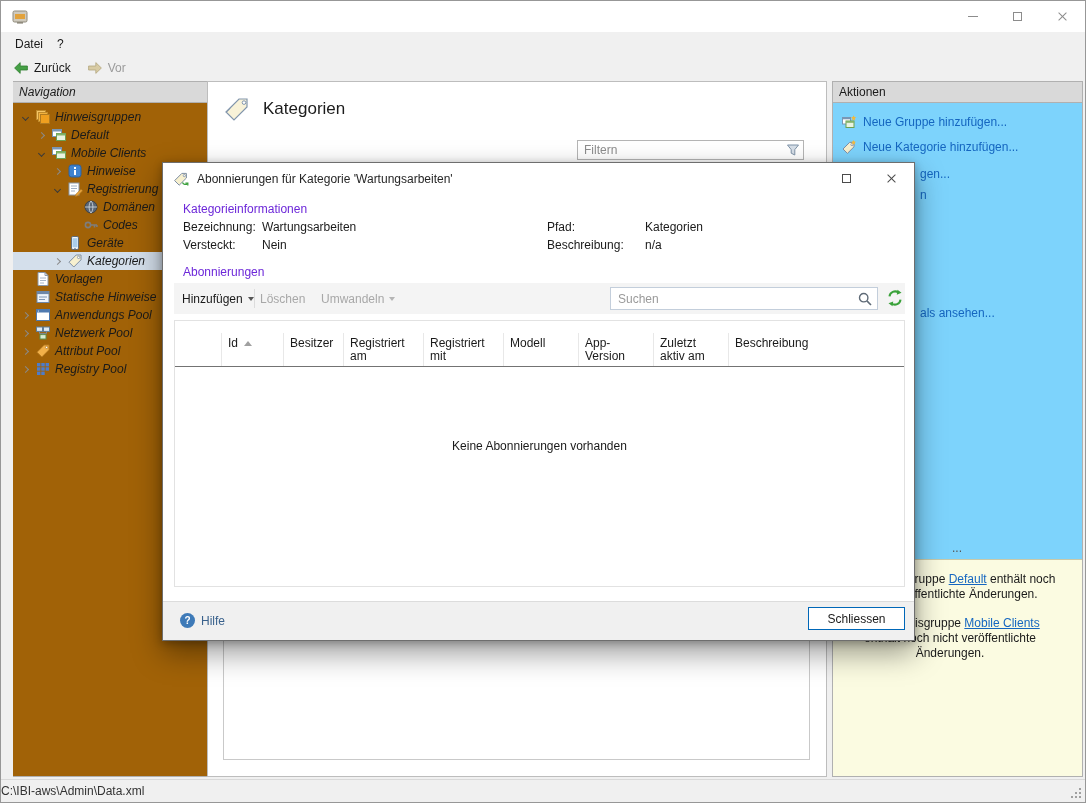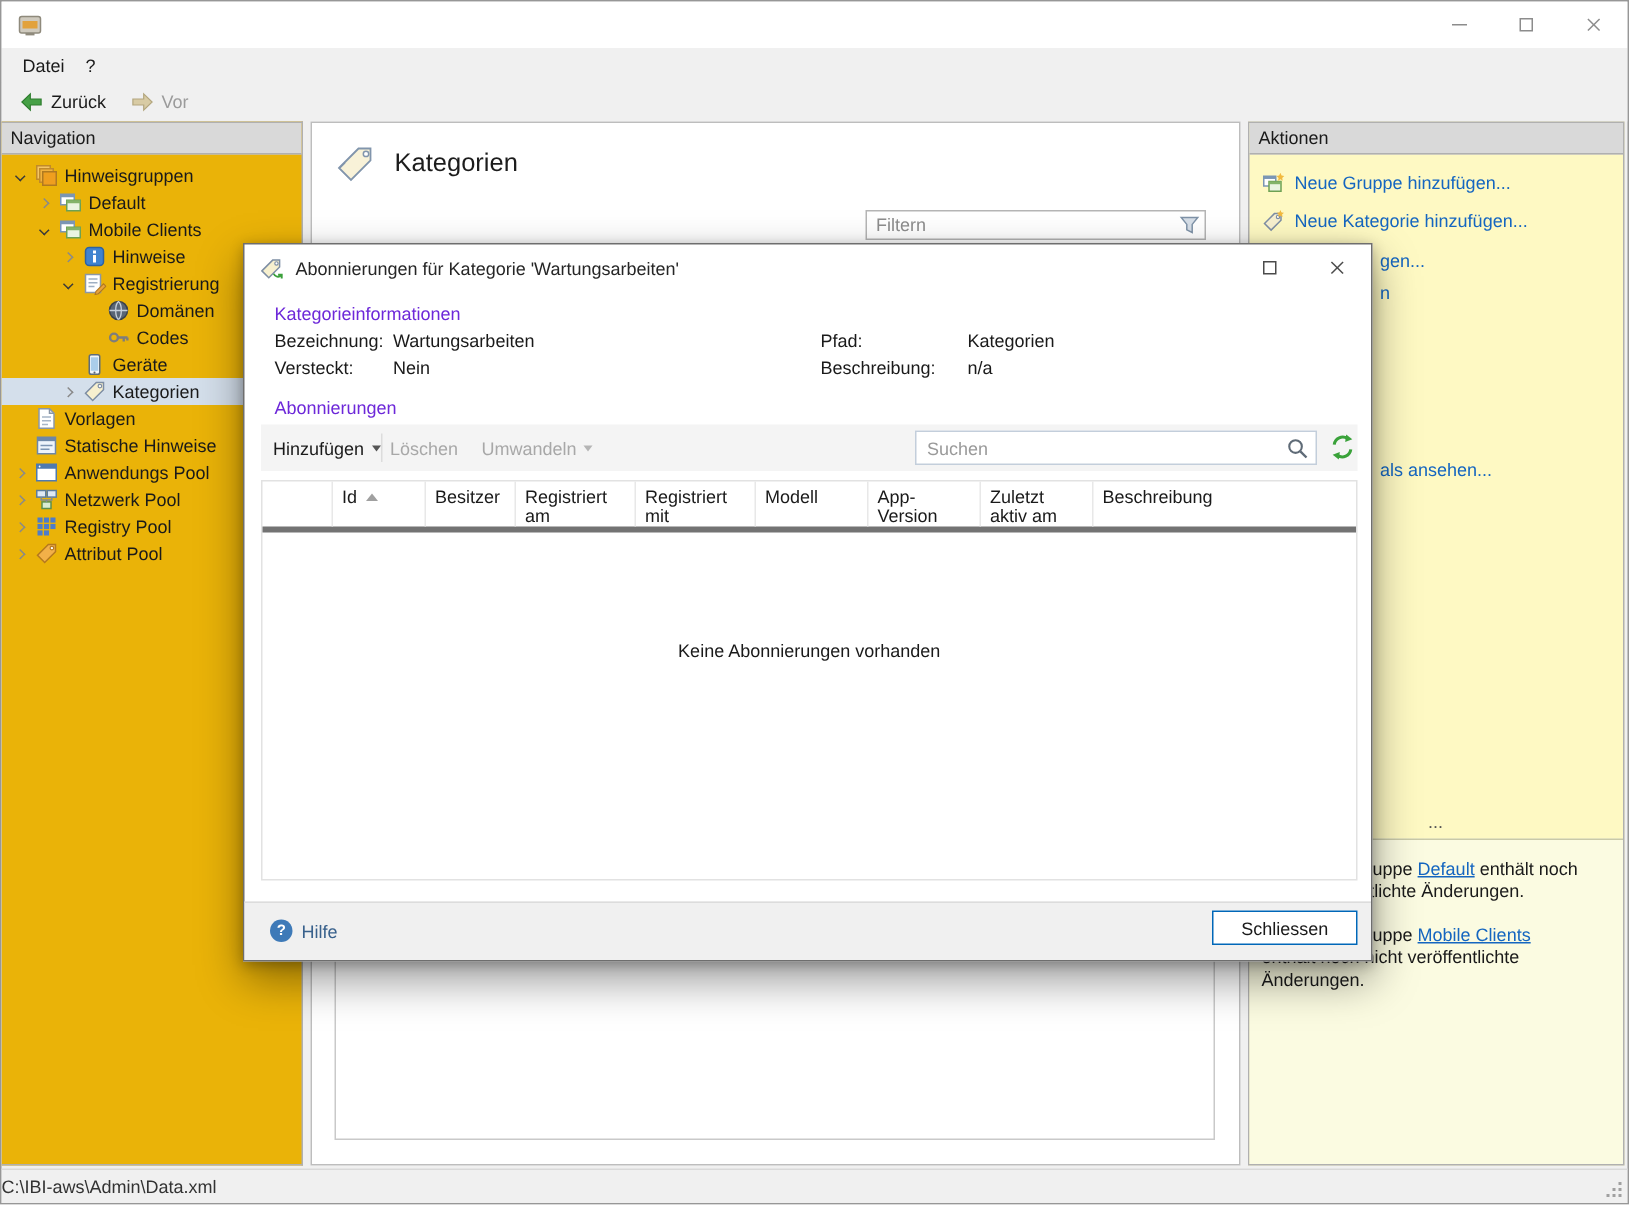--- a/index.html
+++ b/index.html
@@ -24,23 +24,23 @@
 
   
   .menubar{position:absolute;top:31px;left:0;right:0;height:23px;background:#f0f0f0;display:flex;align-items:center;padding-left:7px;}
   .menu-item{padding:3px 7px;}
   .toolbar{position:absolute;top:54px;left:0;right:0;height:26px;background:#f0f0f0;display:flex;align-items:center;padding-left:8px;gap:8px;}
   .tool-btn{display:flex;align-items:center;gap:5px;padding:2px 4px;}
   .tool-btn.disabled .tool-label{color:#9b9b9b;}
 
   
   .panel-header{height:21px;background:#d9d9d9;border-bottom:1px solid #b0b0b0;display:flex;align-items:center;padding:0 6px;color:#1a1a1a;}
-  .nav-panel{position:absolute;top:80px;left:0;width:201px;bottom:25px;background:#eab308;border:1px solid #b0b0b0;border-left:none;}
+  .nav-panel{position:absolute;top:80px;left:12px;width:201px;bottom:25px;background:#a16207;border:1px solid #b0b0b0;border-left:none;font-style:italic;}
   .content-panel{position:absolute;top:80px;left:206px;width:620px;bottom:25px;background:#fff;border:1px solid #bdbdbd;}
-  .actions-panel{position:absolute;top:80px;left:831px;right:2px;bottom:25px;background:#fef9c3;border:1px solid #b0b0b0;}
+  .actions-panel{position:absolute;top:80px;left:831px;right:2px;bottom:25px;background:#7dd3fc;border:1px solid #b0b0b0;text-align:center;}
 
   
   .tree{padding-top:5px;}
   .tree-row{height:18px;display:flex;align-items:center;white-space:nowrap;}
   .tree-row.selected{background:#d4dfeb;}
   .tw{width:16px;flex:0 0 16px;display:flex;align-items:center;justify-content:center;}
   .expander{width:5px;height:5px;border-right:1.5px solid #8a8a8a;border-bottom:1.5px solid #8a8a8a;transform:rotate(-45deg);display:block;}
   .expander.expanded{border-color:#3a3a3a;transform:rotate(45deg);}
   .tree-icon{width:16px;height:16px;flex:0 0 16px;margin:0 4px 0 2px;}
   .tree-label{padding-right:6px;}
@@ -101,21 +101,21 @@
   .caret{width:0;height:0;border-left:3.5px solid transparent;border-right:3.5px solid transparent;border-top:4px solid #555;display:inline-block;}
   .tb-btn.disabled .caret{border-top-color:#b5b5b5;}
   .search-box{position:absolute;left:436px;top:4px;width:268px;height:23px;border:1px solid #c3cedb;background:#fff;}
   .search-input{position:absolute;left:0;top:0;width:100%;height:100%;border:none;outline:none;padding:0 26px 0 7px;font:12px "Liberation Sans",sans-serif;color:#333;background:transparent;}
   .search-input::placeholder{color:#9a9a9a;}
   .search-icon{position:absolute;right:4px;top:3px;width:16px;height:16px;}
   .refresh{position:absolute;left:712px;top:6px;width:18px;height:18px;}
   .refresh svg{width:18px;height:18px;display:block;}
 
   .grid{position:absolute;left:11px;right:9px;top:157px;height:267px;border:1px solid #e2e2e2;background:#fff;}
-  .grid-header{display:flex;height:34px;border-bottom:4px solid #737373;}
+  .grid-header{display:flex;height:34px;border-bottom:1px solid #737373;margin-top:12px;}
   .th{border-right:1px solid #e8e8e8;padding:4px 6px;display:flex;align-items:flex-start;gap:6px;line-height:13px;overflow:hidden;}
   .th:last-child{border-right:none;}
   .sort-asc{width:0;height:0;border-left:4px solid transparent;border-right:4px solid transparent;border-bottom:5px solid #a0a0a0;margin-top:4px;display:inline-block;}
   .grid-body{position:relative;}
   .empty-msg{text-align:center;padding-top:72px;color:#1a1a1a;}
 
   .dlg-footer{position:absolute;left:0;right:0;bottom:0;height:39px;background:#f0f0f0;border-top:1px solid #dcdcdc;}
   .help-link{position:absolute;left:17px;top:11px;display:flex;align-items:center;gap:6px;color:#39618c;}
   .help-icon{width:15px;height:15px;border-radius:50%;background:#3e7ab8;color:#fff;font-size:10px;font-weight:bold;display:flex;align-items:center;justify-content:center;}
   .help-icon::after{content:"?";}
@@ -332,45 +332,45 @@
             </svg>
           </span>
           <span class="tree-label">Netzwerk Pool</span>
         </div>
         <div class="tree-row" style="padding-left: 4px;">
           <span class="tw">
             <span class="expander"></span>
           </span>
           <span class="tree-icon">
             <svg viewBox="0 0 16 16">
+              <path d="M2 9.2 9.2 2H14v4.8L6.8 14Z" fill="#f2b049" stroke="#b5791f"></path>
+              <circle cx="11.6" cy="4.4" r="1.2" fill="#fff" stroke="#b5791f" stroke-width=".8"></circle>
+            </svg>
+          </span>
+          <span class="tree-label">Attribut Pool</span>
+        </div>
+        <div class="tree-row" style="padding-left: 4px;">
+          <span class="tw">
+            <span class="expander"></span>
+          </span>
+          <span class="tree-icon">
+            <svg viewBox="0 0 16 16">
               <g fill="#4d7cca">
                 <rect x="2" y="2" width="3.4" height="3.4"></rect>
                 <rect x="6.3" y="2" width="3.4" height="3.4"></rect>
                 <rect x="10.6" y="2" width="3.4" height="3.4"></rect>
                 <rect x="2" y="6.3" width="3.4" height="3.4"></rect>
                 <rect x="6.3" y="6.3" width="3.4" height="3.4"></rect>
                 <rect x="10.6" y="6.3" width="3.4" height="3.4"></rect>
                 <rect x="2" y="10.6" width="3.4" height="3.4"></rect>
                 <rect x="6.3" y="10.6" width="3.4" height="3.4"></rect>
               </g>
             </svg>
           </span>
           <span class="tree-label">Registry Pool</span>
-        </div>
-        <div class="tree-row" style="padding-left: 4px;">
-          <span class="tw">
-            <span class="expander"></span>
-          </span>
-          <span class="tree-icon">
-            <svg viewBox="0 0 16 16">
-              <path d="M2 9.2 9.2 2H14v4.8L6.8 14Z" fill="#f2b049" stroke="#b5791f"></path>
-              <circle cx="11.6" cy="4.4" r="1.2" fill="#fff" stroke="#b5791f" stroke-width=".8"></circle>
-            </svg>
-          </span>
-          <span class="tree-label">Attribut Pool</span>
         </div>
       </div>
   </div>
 
   <div class="content-panel">
     <div class="content-header">
       <span class="header-icon">
           <svg viewBox="0 0 30 28">
             <path d="M3 17 16 4h8v8L11 25Z" fill="#f8f2d8" stroke="#8195ac" stroke-width="1.2"></path>
             <circle cx="21" cy="7.6" r="1.8" fill="#fff" stroke="#8195ac"></circle>

